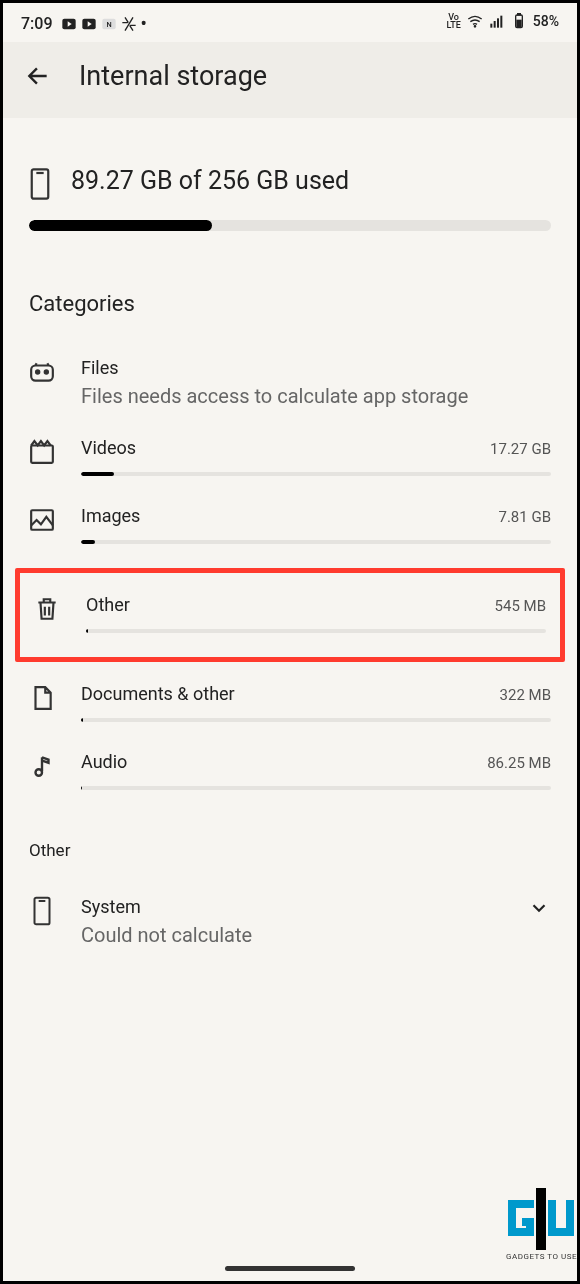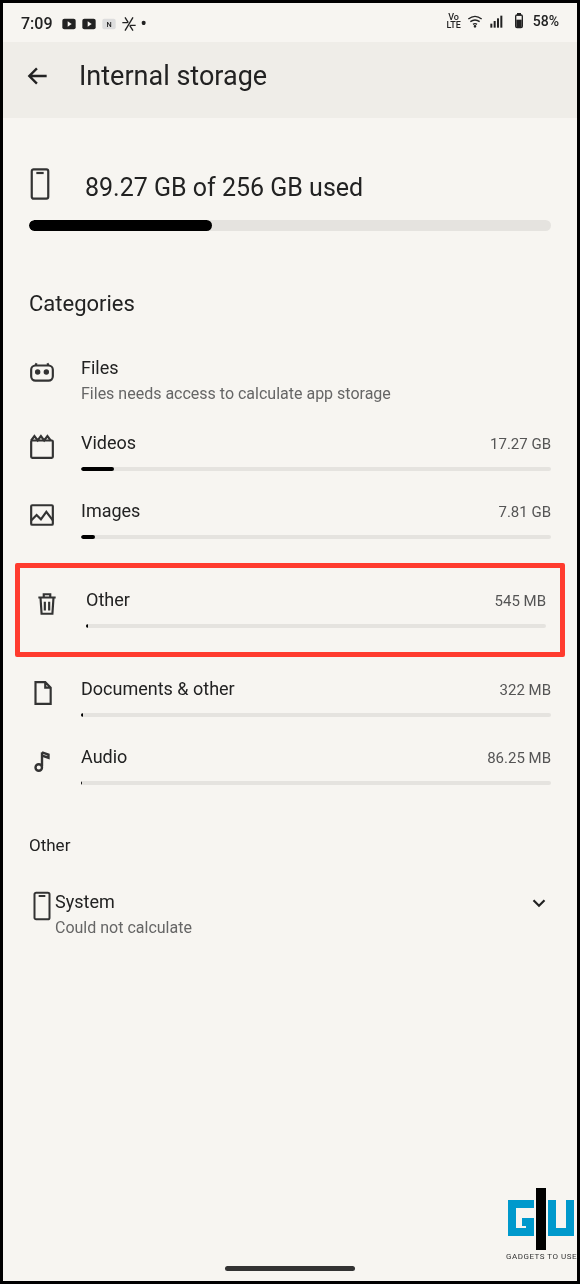--- a/index.html
+++ b/index.html
@@ -35,21 +35,21 @@
       display: flex;
       align-items: center;
       gap: 28px;
       padding: 18px 22px 26px;
       background: #efede8;
     }
     .back-arrow { width: 26px; height: 26px; cursor: pointer; display:flex; align-items:center; justify-content:center;}
     .app-title { font-size: 27px; color: #222; font-weight: 400; }
     .content { flex: 1; padding: 0 26px; overflow-y: auto; }
     .storage-summary { padding-top: 48px; }
-    .summary-row { display: flex; align-items: flex-end; gap: 32px; }
+    .summary-row { display: flex; align-items: flex-start; gap: 18px; }
     .phone-icon { width: 24px; height: 36px; display:flex; align-items:center; }
     .summary-text { font-size: 25px; color: #222; font-weight: 400; }
     .progress-outer {
       height: 11px;
       background: #e5e3df;
       border-radius: 6px;
       margin-top: 18px;
       overflow: hidden;
     }
     .progress-inner {
@@ -81,21 +81,21 @@
     }
     .cat-icon { width: 26px; height: 26px; margin-top: 2px; flex-shrink:0; display:flex; align-items:center; justify-content:center; color:#333;}
     .cat-body { flex: 1; }
     .cat-header {
       display: flex;
       justify-content: space-between;
       align-items: baseline;
     }
     .cat-label { font-size: 18px; color: #222; }
     .cat-size { font-size: 15px; color: #555; }
-    .cat-sub { font-size: 16px; color: #666; margin-top: 6px; }
+    .cat-sub { font-size: 20px; color: #666; margin-top: 6px; }
     .cat-bar {
       height: 4px;
       background: #e5e3df;
       margin-top: 14px;
       border-radius: 2px;
       overflow: hidden;
     }
     .cat-bar-fill { height: 100%; background: #000; border-radius:2px; }
     .highlight {
       border: 5px solid #ff3b2e;
@@ -105,20 +105,21 @@
     }
     .other-section {
       font-size: 17px;
       color: #222;
       margin-top: 34px;
       margin-bottom: 8px;
     }
     .system-row {
       display: flex;
       align-items: flex-start;
+      gap: 26px;
       padding: 28px 0;
       cursor: pointer;
     }
     .chevron { margin-left:auto; width:24px; height:24px; display:flex; align-items:center; justify-content:center; color:#333; }
     .nav-pill {
       position: absolute;
       bottom: 10px;
       left: 50%;
       transform: translateX(-50%);
       width: 130px;

